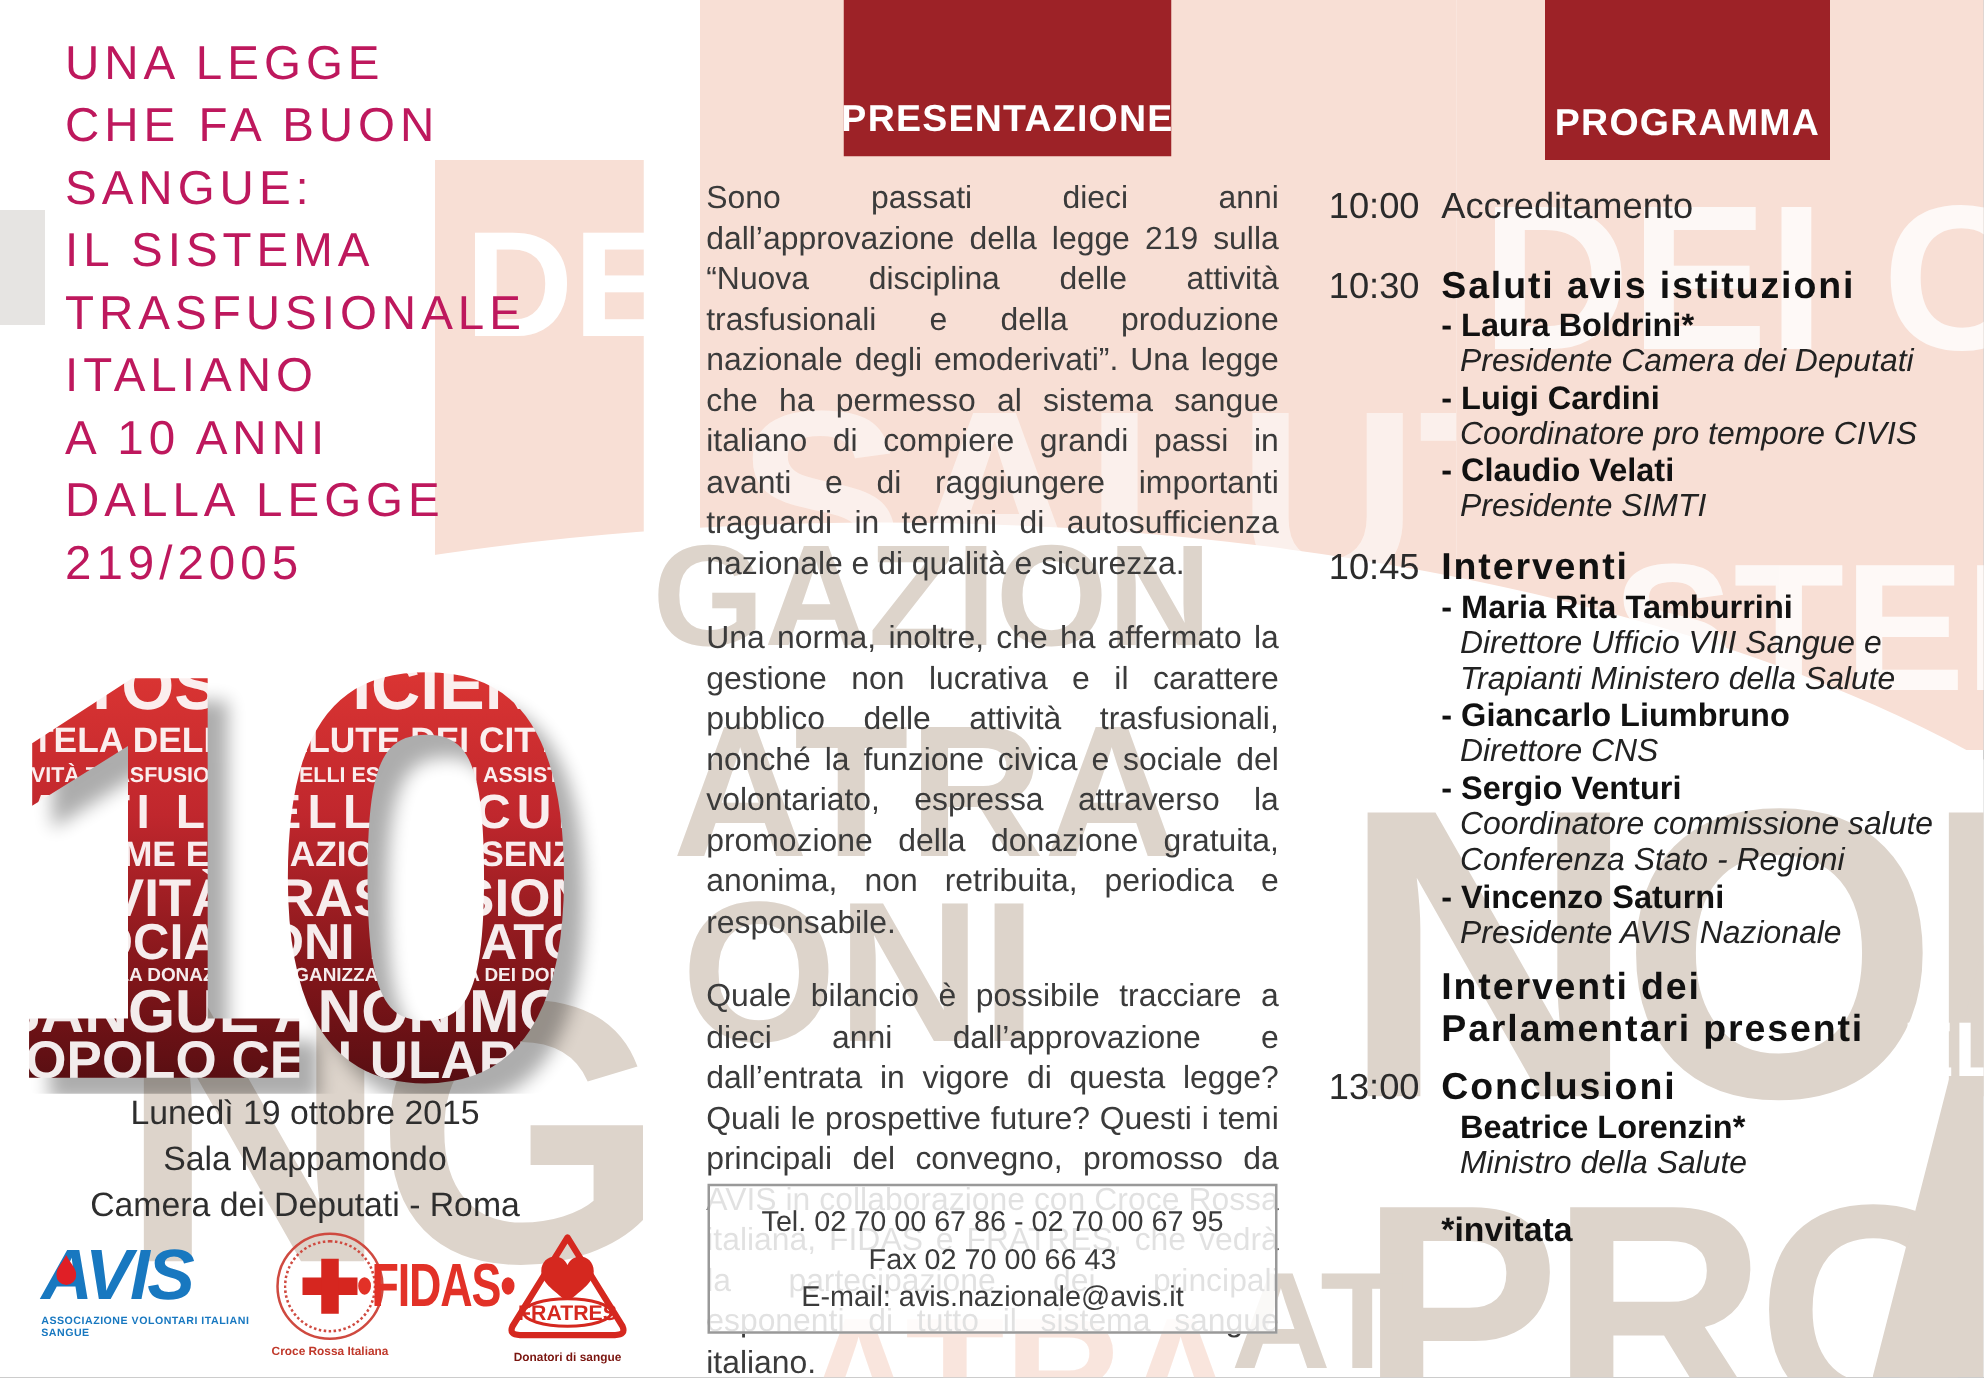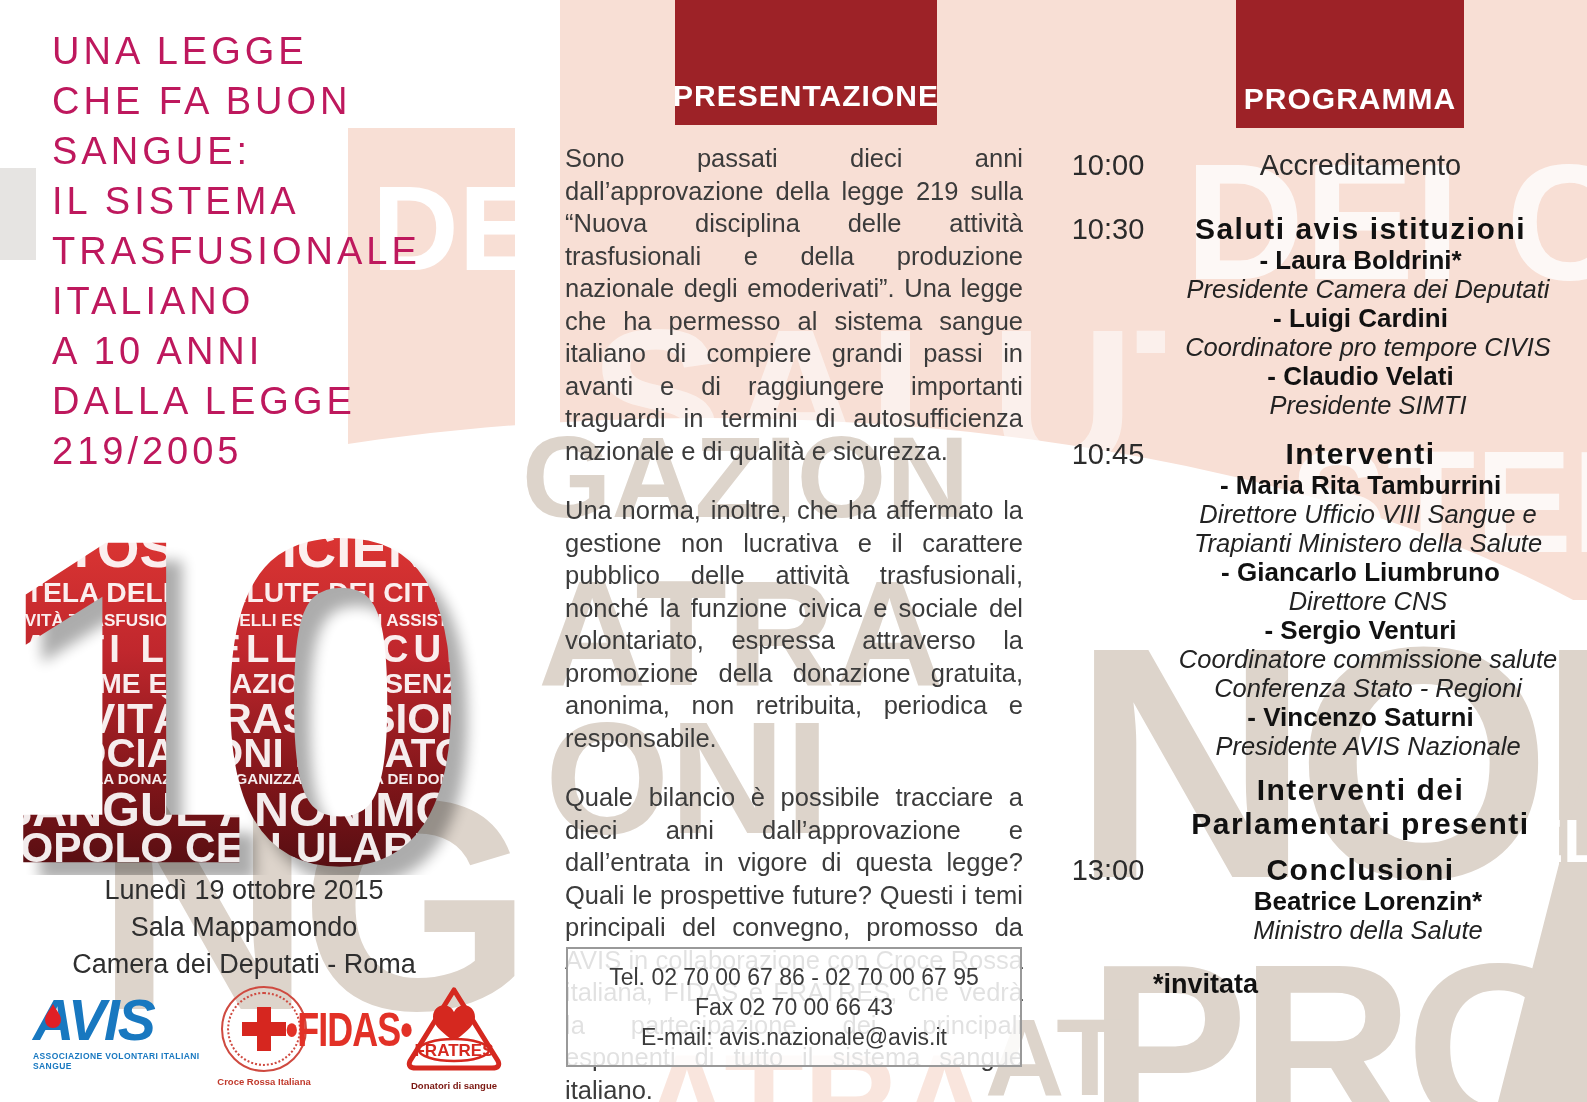--- a/index.html
+++ b/index.html
@@ -44,21 +44,21 @@
           justify-content:center;font-weight:800;}
   .banner-mid{left:675px;width:262px;height:113px;font-size:30px;letter-spacing:1px;padding-bottom:12px;}
   .banner-right{left:1200px;width:228px;height:116px;font-size:30px;letter-spacing:1px;padding-bottom:12px;margin-left:36px;}
   .paras{position:absolute;left:565px;top:142px;width:458px;}
   .paras p{margin:0 0 27px 0;font-size:25.5px;line-height:32.5px;text-align:justify;color:#3b3b3b;}
   .secretariat{position:absolute;left:566px;top:947px;width:434px;border:2px solid #999;
                background:rgba(255,255,255,.85);padding:13px 9px;text-align:center;
                font-size:23px;line-height:30px;color:#3b3b3b;}
   
   .program{position:absolute;left:1063px;top:116px;width:505px;}
-  .prog-item{display:flex;text-align:center;}
+  .prog-item{display:flex;}
   .ptime{width:90px;flex:0 0 90px;font-size:29px;line-height:34px;color:#2b2b2b;}
   .pbody{flex:1;}
   .ptitle{font-size:30px;font-weight:800;line-height:34px;letter-spacing:1.5px;color:#111;}
   .ptitle.plain{font-weight:400;letter-spacing:0;font-size:29px;color:#2b2b2b;}
   .ename{font-size:26px;font-weight:700;line-height:29px;color:#111;}
   .erole{font-size:25.5px;font-style:italic;line-height:29px;padding-left:15px;color:#222;}
   .entry.no-dash .ename{padding-left:15px;}
   .pi0{margin-top:32px}.pi1{margin-top:30px}.pi2{margin-top:17px}.pi3{margin-top:12px}.pi4{margin-top:12px}
   .footnote{margin-top:24px;padding-left:90px;font-size:27px;font-weight:800;color:#111;}
 </style>

